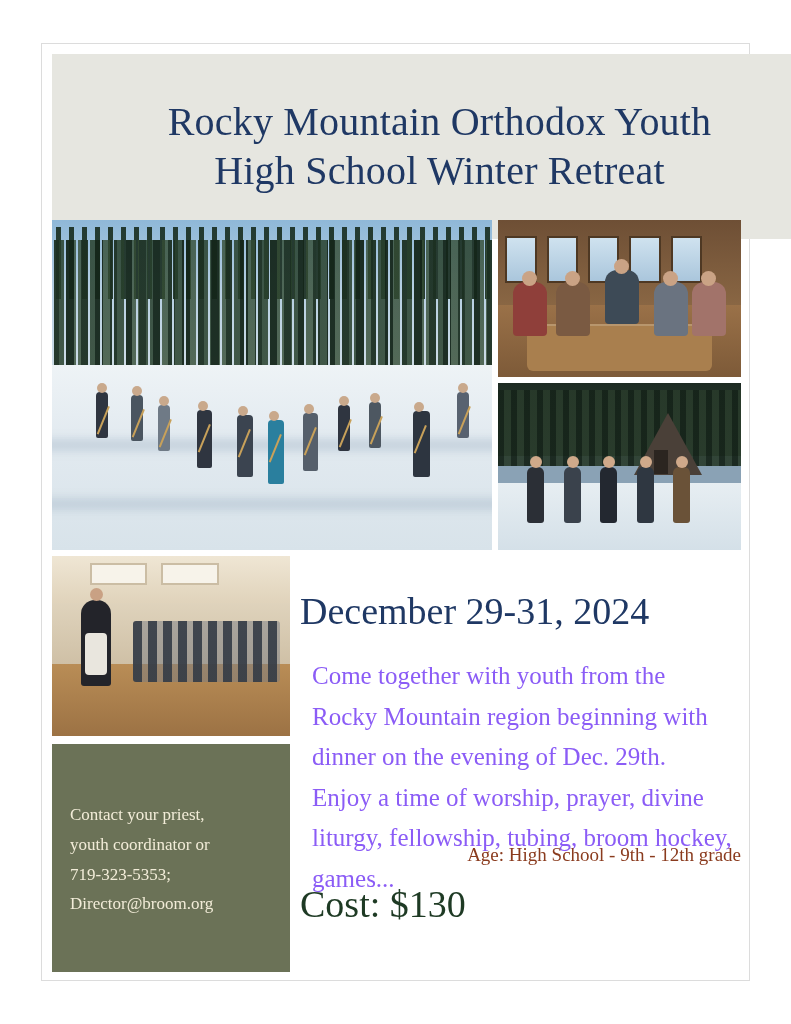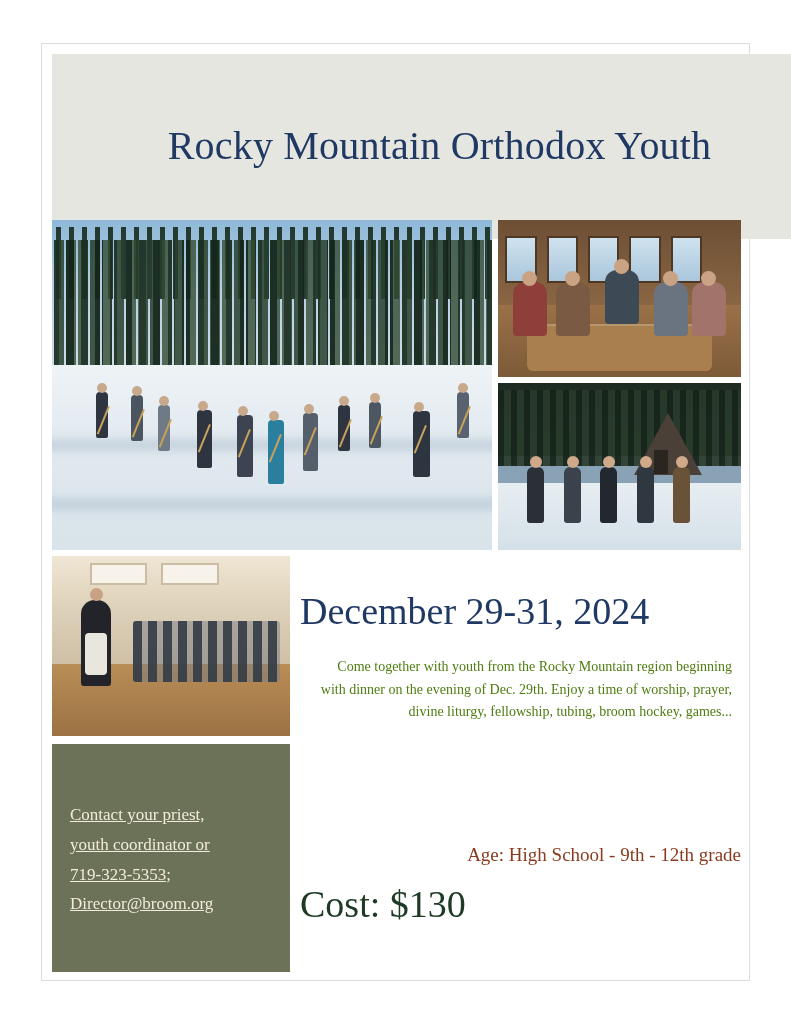--- a/index.html
+++ b/index.html
@@ -218,21 +218,20 @@
   .contact-block {
     position: absolute;
     left: 10px;
     top: 700px;
     width: 238px;
     height: 228px;
     background: #6b7257;
     color: #f2ecd8;
     box-sizing: border-box;
     padding: 56px 18px 18px 18px;
-    text-decoration: underline;
   }
   .contact-line {
     font-size: 17px;
     line-height: 1.75;
     white-space: nowrap;
   }
   
   .date-heading {
     position: absolute;
     left: 258px;
@@ -241,23 +240,23 @@
     text-align: left;
     color: #1f3864;
     font-size: 38px;
     white-space: nowrap;
   }
   .description {
     position: absolute;
     left: 270px;
     top: 612px;
     width: 420px;
-    text-align: right;
-    color: #4d7c0f;
-    font-size: 14px;
+    text-align: left;
+    color: #8b5cf6;
+    font-size: 25px;
     line-height: 1.62;
   }
   .age-line {
     position: absolute;
     left: 258px;
     top: 800px;
     width: 441px;
     text-align: right;
     color: #8a3b1e;
     font-size: 19px;
@@ -275,20 +274,21 @@
   }
 </style>
 </head>
 <body>
 
 <div class="page">
   <div class="sheet">
 
     <div class="title-band">
       <div class="title-line">Rocky Mountain Orthodox Youth</div>
+      <div class="title-line">High School Winter Retreat</div>
     </div>
 
     <div class="photo photo-broomhockey">
       <div class="sky-forest"></div>
       <div class="treetops"></div>
       <div class="treeline"></div>
       <div class="snowfield">
         <div class="snow-shadow" style="top: 40%;"></div>
         <div class="snow-shadow" style="top: 72%;"></div>
       </div>

